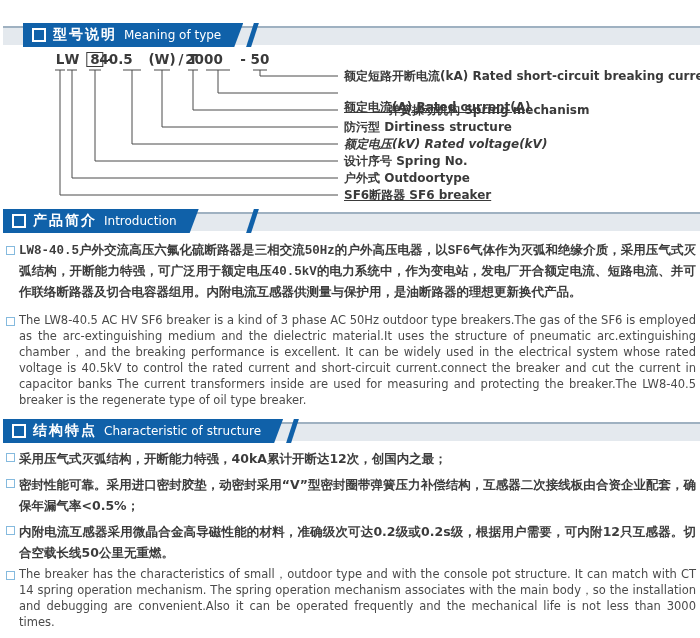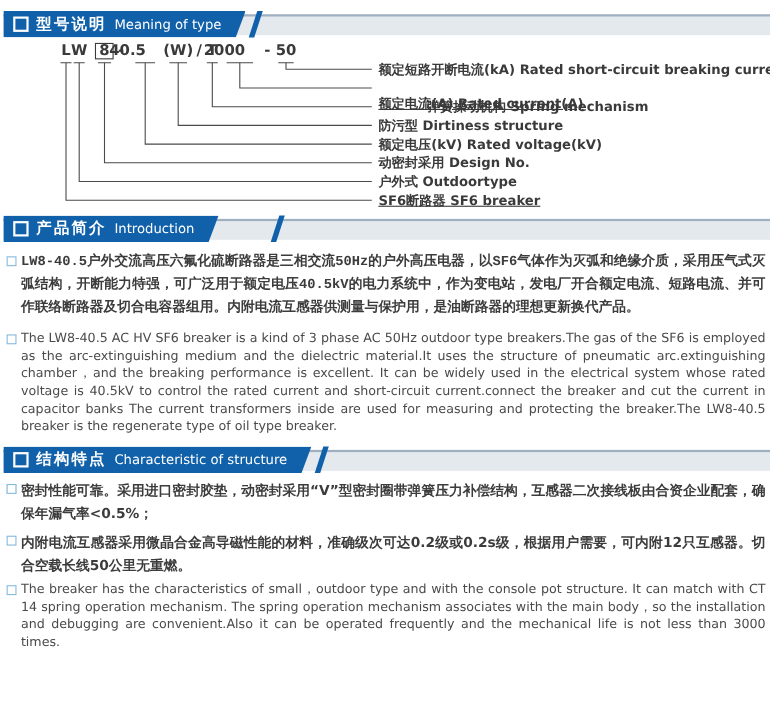--- a/index.html
+++ b/index.html
@@ -40,21 +40,21 @@
   .bullet-item.en{margin:3px 4px 0 4px;}
   .mt1{margin-top:6px;}
   .hdr2{margin-top:4px;gap:44px;}
   .hdr3{margin-top:11px;}
 </style>
 </head>
 <body>
 
 <div class="page">
 
-  <div class="sec-header" style="margin-top:10px;">
+  <div class="sec-header" style="margin-top:23px;padding-left:20px;">
     <div class="strip"></div>
     <div class="bar">
       <span class="sq"></span>
       <span class="t-zh">型号说明</span>
       <span class="t-en">Meaning of type</span>
     </div>
     <div class="slash"></div>
   </div>
 
   <div class="diagram">
@@ -90,22 +90,22 @@
     <span class="tok" style="left:181px;">/</span>
     <span class="tok" style="left:193px;">T</span>
     <span class="tok" style="left:204px;">2000</span>
     <span class="tok" style="left:243px;">-</span>
     <span class="tok" style="left:260px;">50</span>
 
     <div class="lab" style="top:16px;">额定短路开断电流(kA) Rated short-circuit breaking current(kA)</div>
     <div class="lab" style="top:47px;text-decoration:underline;">额定电流(A) Rated current(A)</div>
     <div class="lab" style="top:50px;margin-left:44px;">弹簧操动机构 Spring mechanism</div>
     <div class="lab" style="top:67px;">防污型 Dirtiness structure</div>
-    <div class="lab" style="top:84px;">额定电压(kV) Rated voltage(kV)</div>
-    <div class="lab" style="top:101px;">动密封采用 Design No.</div>
+    <div class="lab" style="top:84px;font-style:italic;">额定电压(kV) Rated voltage(kV)</div>
+    <div class="lab" style="top:101px;">设计序号 Spring No.</div>
     <div class="lab" style="top:118px;">户外式 Outdoortype</div>
     <div class="lab" style="top:135px;text-decoration:underline;">SF6断路器 SF6 breaker</div>
   </div>
 
   <div class="sec-header hdr2">
     <div class="strip"></div>
     <div class="bar">
       <span class="sq"></span>
       <span class="t-zh">产品简介</span>
       <span class="t-en">Introduction</span>
@@ -127,20 +127,21 @@
     <div class="bar">
       <span class="sq"></span>
       <span class="t-zh">结构特点</span>
       <span class="t-en">Characteristic of structure</span>
     </div>
     <div class="slash"></div>
   </div>
 
   <div class="bullet-item zh">
     <span class="blt"></span>
+    <span>采用压气式灭弧结构，开断能力特强，40kA累计开断达12次，创国内之最；</span>
   </div>
   <div class="bullet-item zh">
     <span class="blt"></span>
     <span>密封性能可靠。采用进口密封胶垫，动密封采用“V”型密封圈带弹簧压力补偿结构，互感器二次接线板由合资企业配套，确保年漏气率&lt;0.5%；</span>
   </div>
   <div class="bullet-item zh">
     <span class="blt"></span>
     <span>内附电流互感器采用微晶合金高导磁性能的材料，准确级次可达0.2级或0.2s级，根据用户需要，可内附12只互感器。切合空载长线50公里无重燃。</span>
   </div>
 

